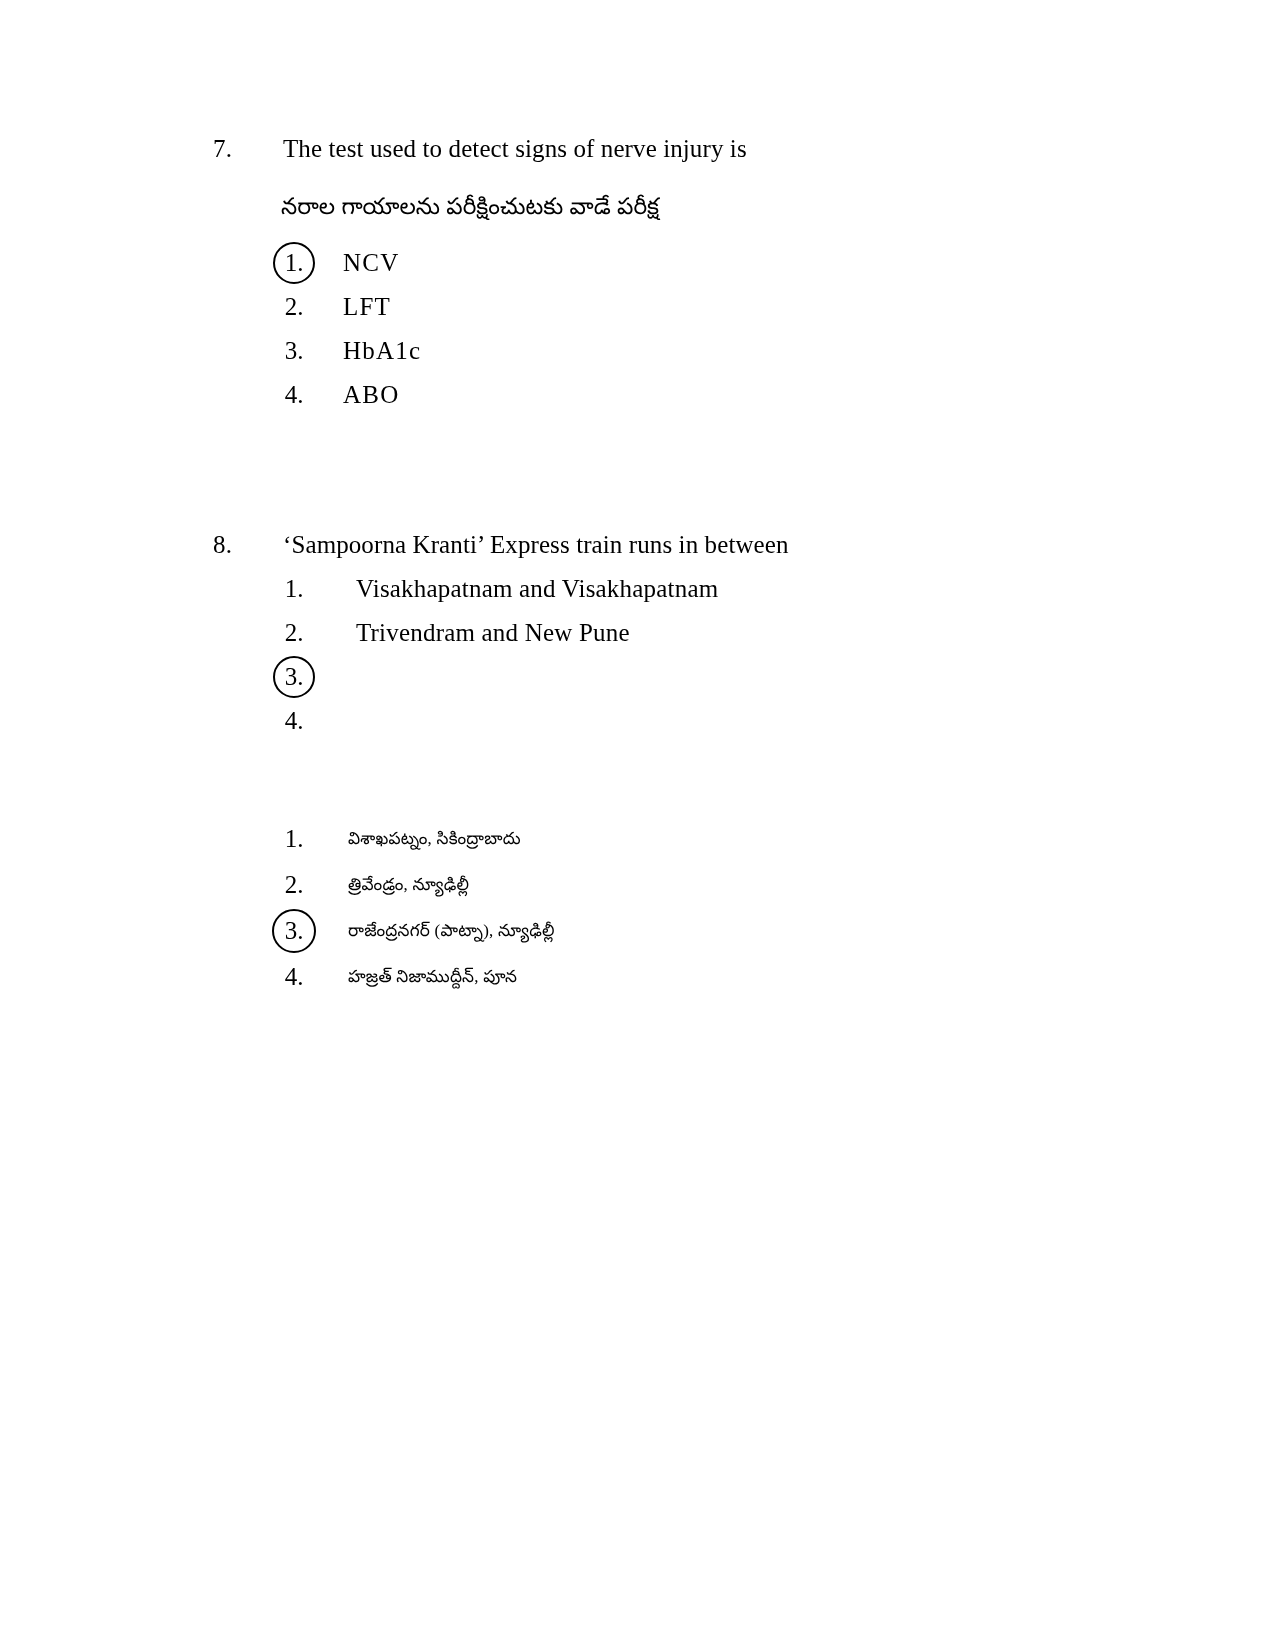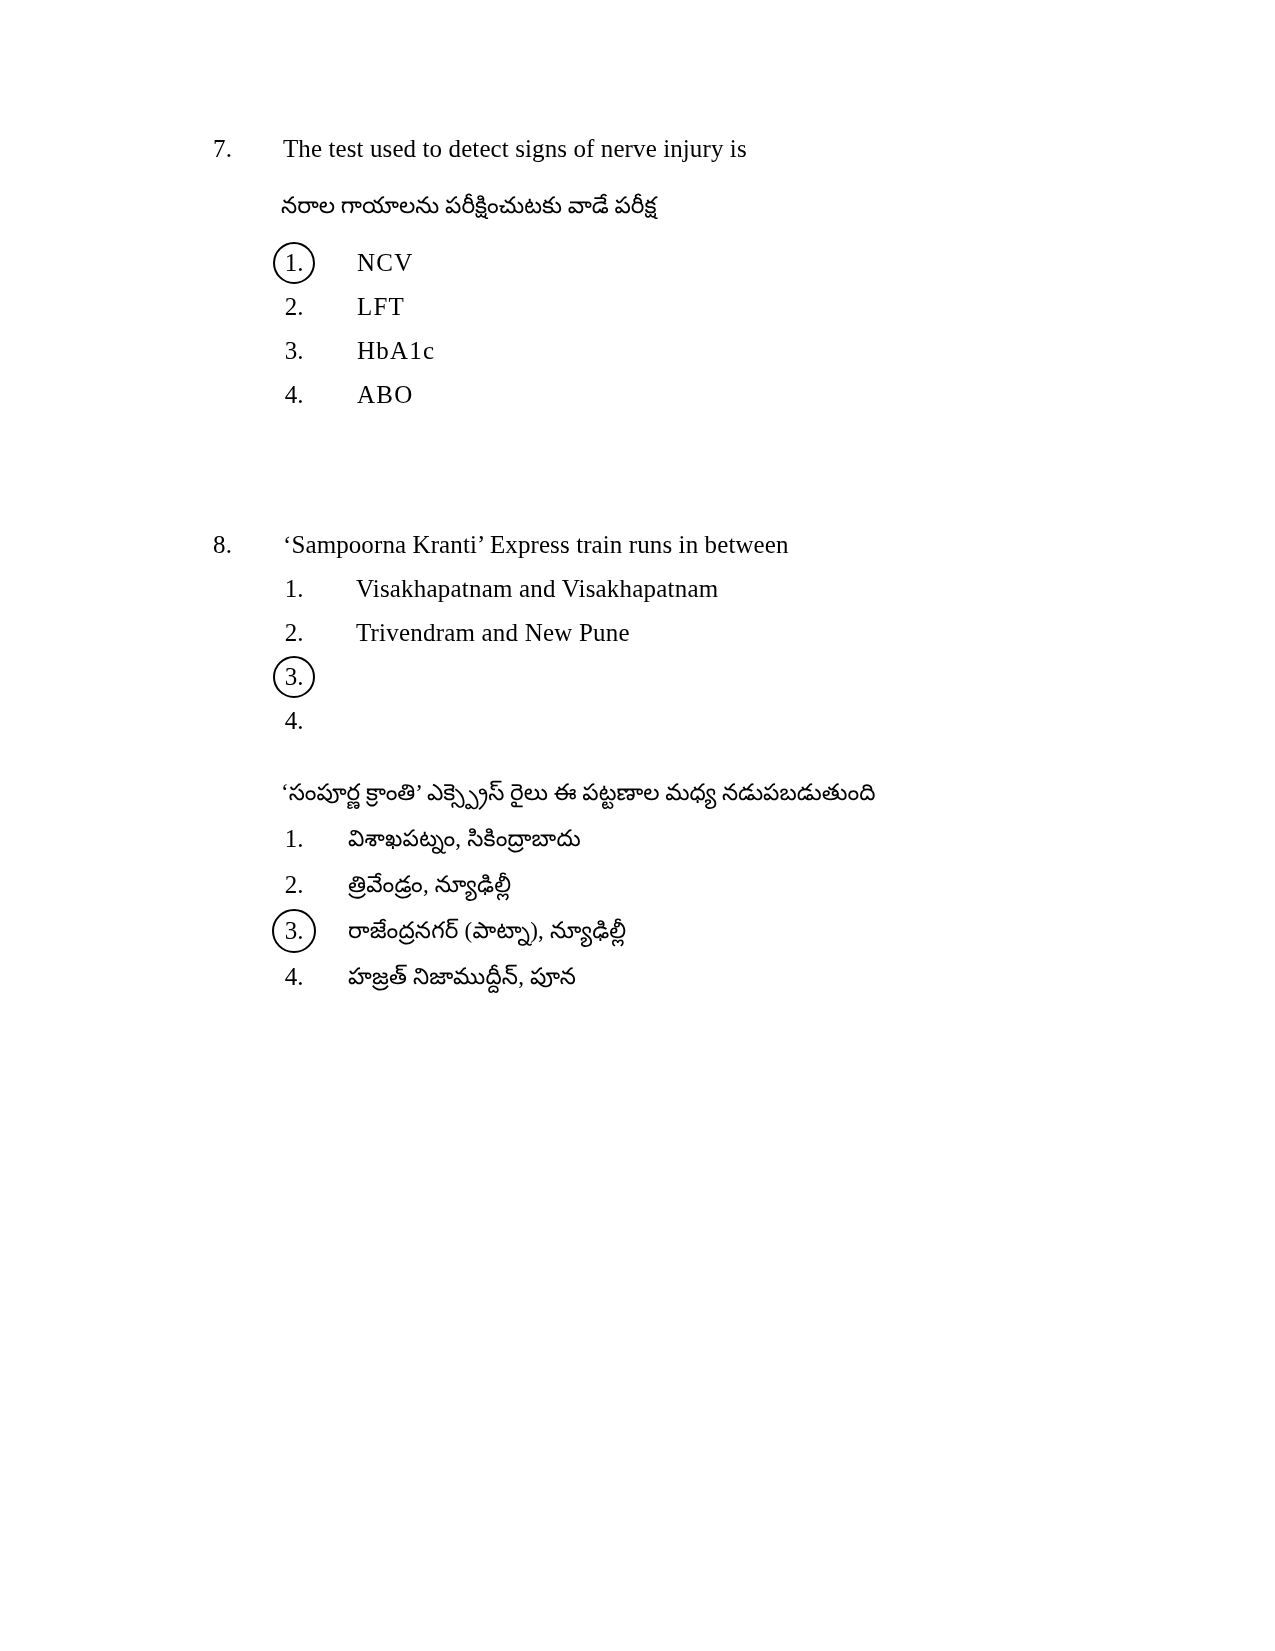--- a/index.html
+++ b/index.html
@@ -52,21 +52,21 @@
     letter-spacing: 0.1px;
     text-align: right;
   }
 
   .q-text-te {
     position: absolute;
     left: 281px;
     font-size: 23px;
     line-height: 34px;
     white-space: nowrap;
-    font-family: Liberation Serif, serif;
+    font-family: Liberation Sans, sans-serif;
   }
   #q7-telugu-stem { top: 57px; }
   #q8-telugu-stem { top: 248px; }
 
   
   .options {
     position: absolute;
     left: 0;
     width: 100%;
     list-style: none;
@@ -116,25 +116,25 @@
   }
 
   .option-label {
     position: absolute;
     top: 0;
     font-size: 25px;
     line-height: 34px;
     white-space: nowrap;
     letter-spacing: 0.4px;
   }
-  .opt-en-narrow .option-label { left: 357px; letter-spacing: 1.2px; text-align: center; }
+  .opt-en-narrow .option-label { left: 343px; letter-spacing: 1.2px; text-align: center; }
   .opt-en-wide  .option-label  { left: 356px; letter-spacing: 0.2px; }
   .opt-te .option-label {
     left: 348px;
-    font-size: 23px;
+    font-size: 17px;
     letter-spacing: 0.2px;
   }
 </style>
 </head>
 <body>
 
 <div class="page">
 
   <div class="question-block" id="question-7">
 
@@ -182,21 +182,20 @@
         <span class="option-label">Trivendram and New Pune</span>
       </li>
       <li class="option opt-en-wide">
         <span class="option-marker circled">3.</span>
       </li>
       <li class="option opt-en-wide">
         <span class="option-marker">4.</span>
       </li>
     </ul>
 
-    <div class="q-text-te" id="q8-telugu-stem">‘సంపూర్ణ క్రాంతి’ ఎక్స్ప్రెస్ రైలు  ఈ  పట్టణాల  మధ్య  నడుపబడుతుంది</div>
 
     <ul class="options" id="q8-options-te">
       <li class="option option-te opt-te">
         <span class="option-marker">1.</span>
         <span class="option-label">విశాఖపట్నం, సికింద్రాబాదు</span>
       </li>
       <li class="option option-te opt-te">
         <span class="option-marker">2.</span>
         <span class="option-label">త్రివేండ్రం, న్యూఢిల్లీ</span>
       </li>

